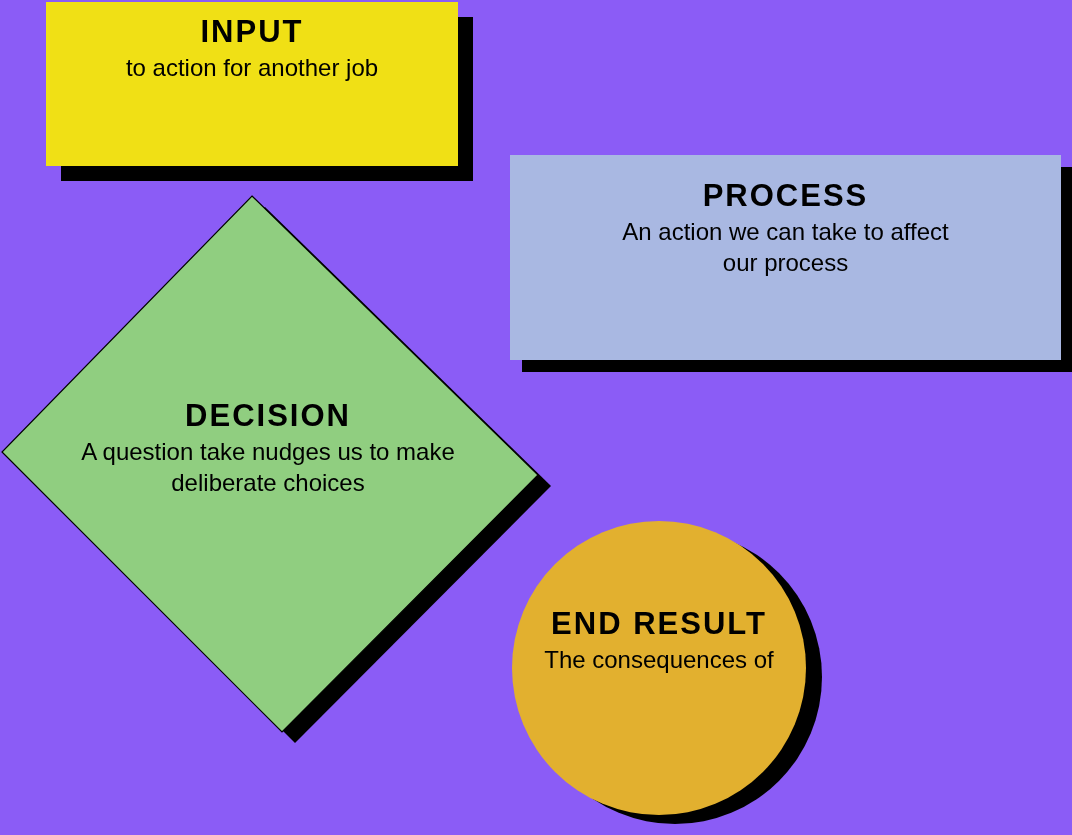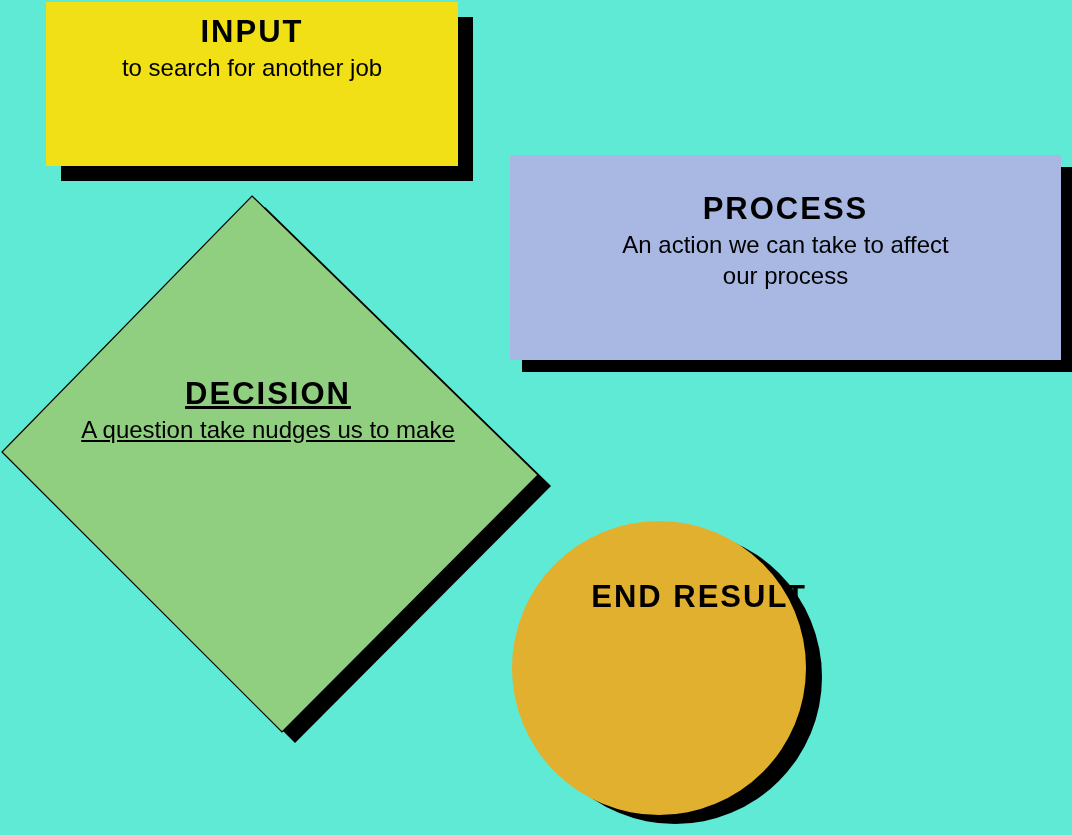--- a/index.html
+++ b/index.html
@@ -5,21 +5,21 @@
   html, body {
     margin: 0;
     padding: 0;
     background: #ffffff;
   }
   .canvas {
     position: relative;
     width: 1072px;
     height: 835px;
     overflow: hidden;
-    background: #5eead4;
+    background: #8b5cf6;
     font-family: "Liberation Sans", sans-serif;
     color: #000000;
   }
   .shapes-layer {
     position: absolute;
     left: 0;
     top: 0;
   }
   .diamond-outline {
     stroke: #000000;
@@ -35,23 +35,23 @@
     font-size: 31px;
     letter-spacing: 2px;
     line-height: 40px;
   }
   .node-line {
     font-size: 24px;
     line-height: 31px;
     font-weight: 400;
   }
   .input-text      { left: 46px;  top: 12px;  width: 412px; }
-  .process-text    { left: 510px; top: 189px; width: 551px; }
-  .decision-text   { left: 40px;  top: 374px; width: 456px; text-decoration: underline; }
-  .end-result-text { left: 511px; top: 577px; width: 296px; text-align: right; }
+  .process-text    { left: 510px; top: 176px; width: 551px; }
+  .decision-text   { left: 40px;  top: 396px; width: 456px; }
+  .end-result-text { left: 511px; top: 604px; width: 296px; }
 </style>
 </head>
 <body>
 
 <div class="canvas">
 
   <svg class="shapes-layer" width="1072" height="835" viewBox="0 0 1072 835">
 
     <rect x="61" y="17" width="412" height="164" fill="#000000"></rect>
     <rect x="46" y="2" width="412" height="164" fill="#F0E015"></rect>
@@ -61,31 +61,33 @@
 
     <polygon points="265,207 551,486 295,743 15,463" fill="#000000"></polygon>
     <polygon class="diamond-outline" points="252,196 538,475 282,732 2,452" fill="#90CE80"></polygon>
 
     <circle cx="675" cy="677" r="147" fill="#000000"></circle>
     <circle cx="659" cy="668" r="147" fill="#E2B02F"></circle>
   </svg>
 
   <div class="node-text input-text">
     <div class="node-heading">INPUT</div>
-    <div class="node-line">to search for another job</div>
+    <div class="node-line">to action for another job</div>
   </div>
 
   <div class="node-text process-text">
     <div class="node-heading">PROCESS</div>
     <div class="node-line">An action we can take to affect</div>
     <div class="node-line">our process</div>
   </div>
 
   <div class="node-text decision-text">
     <div class="node-heading">DECISION</div>
     <div class="node-line">A question take nudges us to make</div>
+    <div class="node-line">deliberate choices</div>
   </div>
 
   <div class="node-text end-result-text">
     <div class="node-heading">END RESULT</div>
+    <div class="node-line">The consequences of</div>
   </div>
 
 </div>
 
 </body></html>

